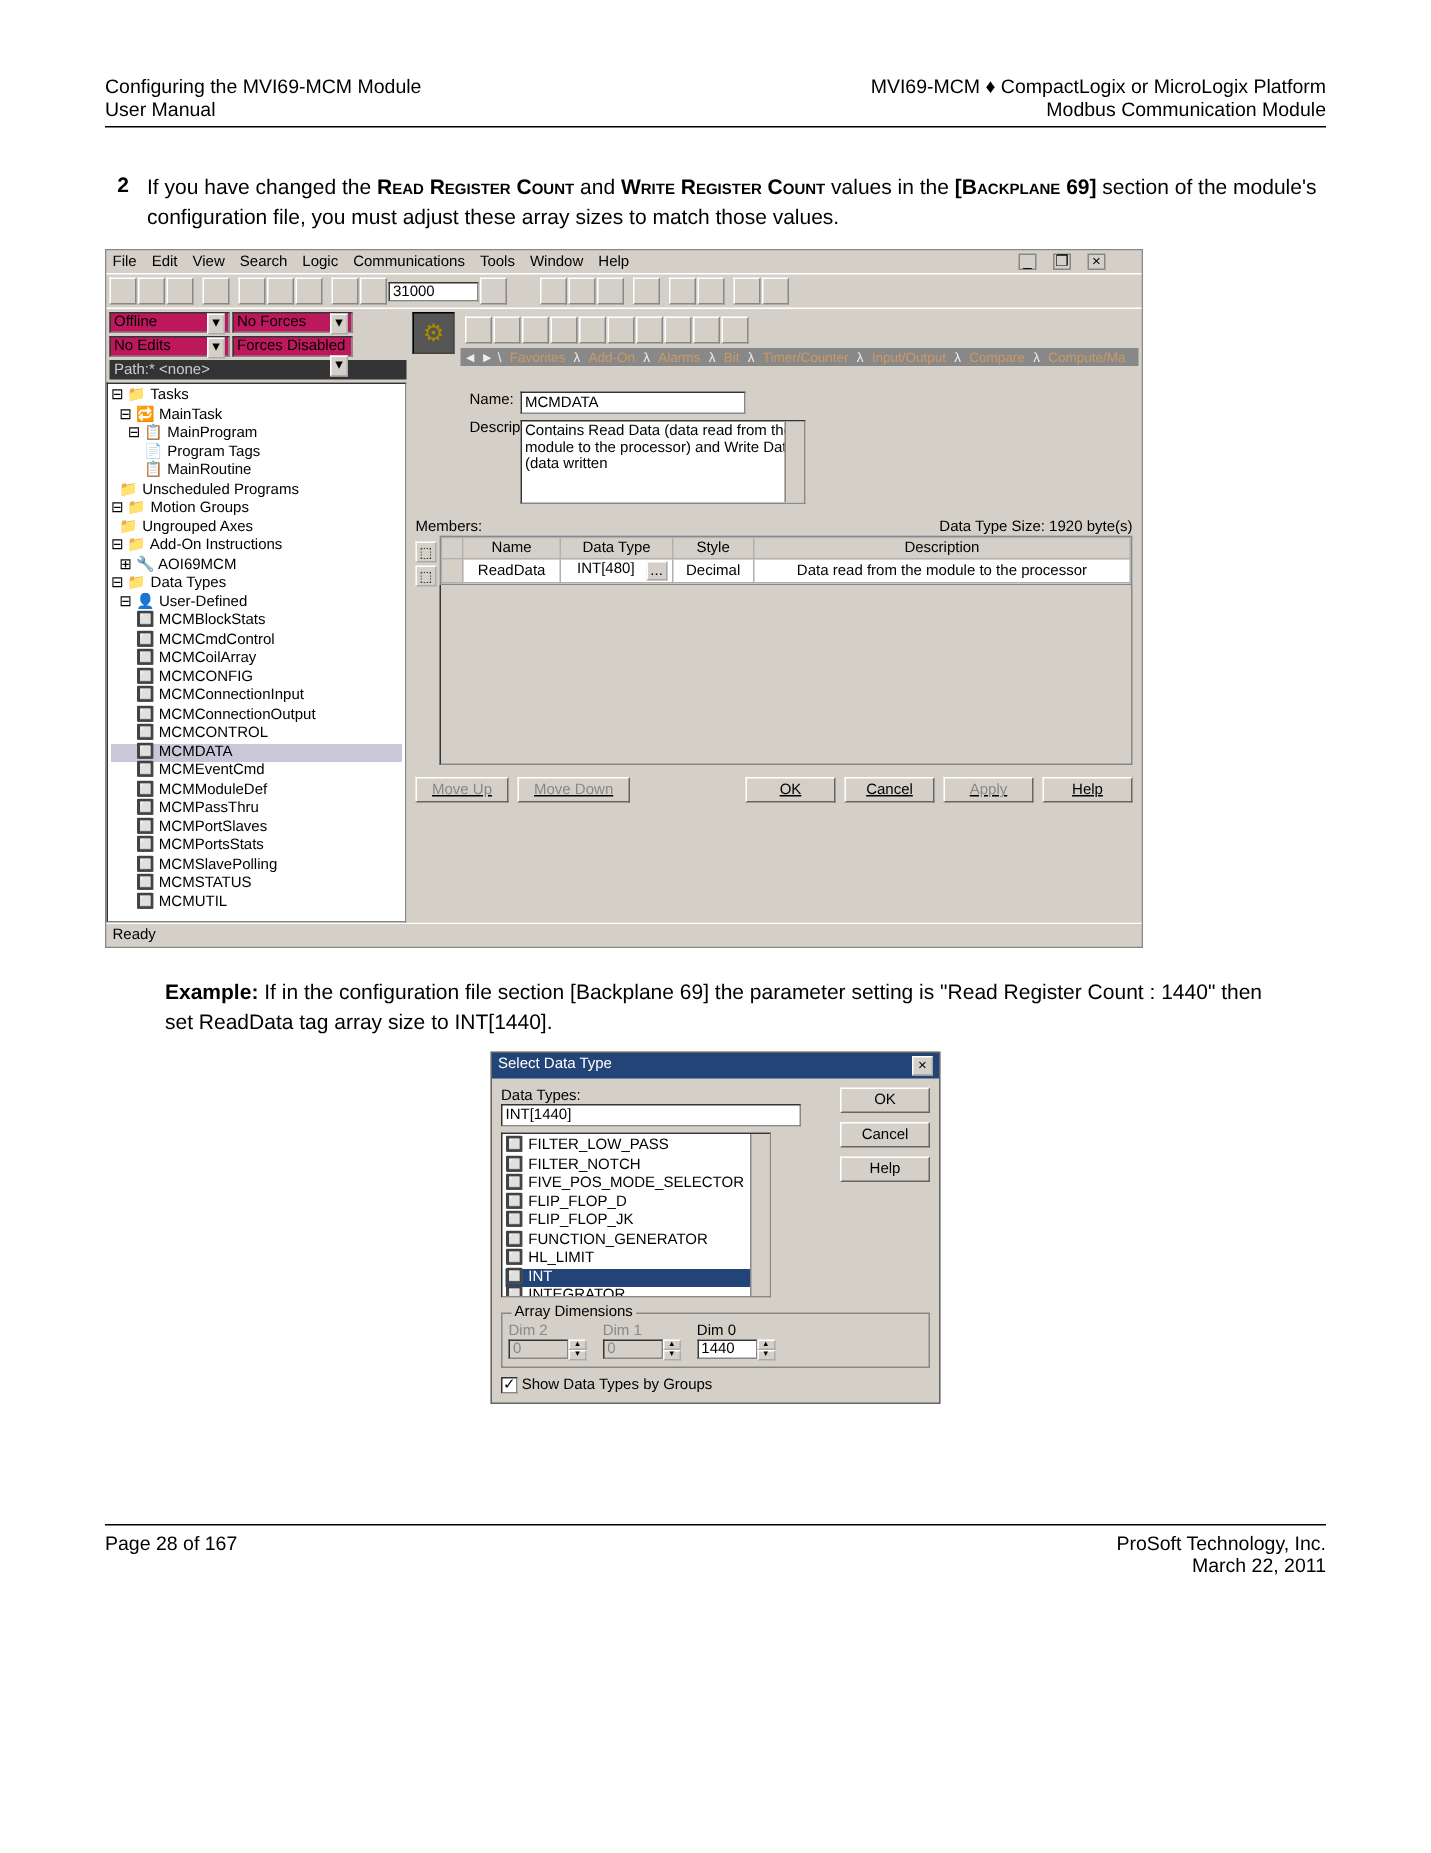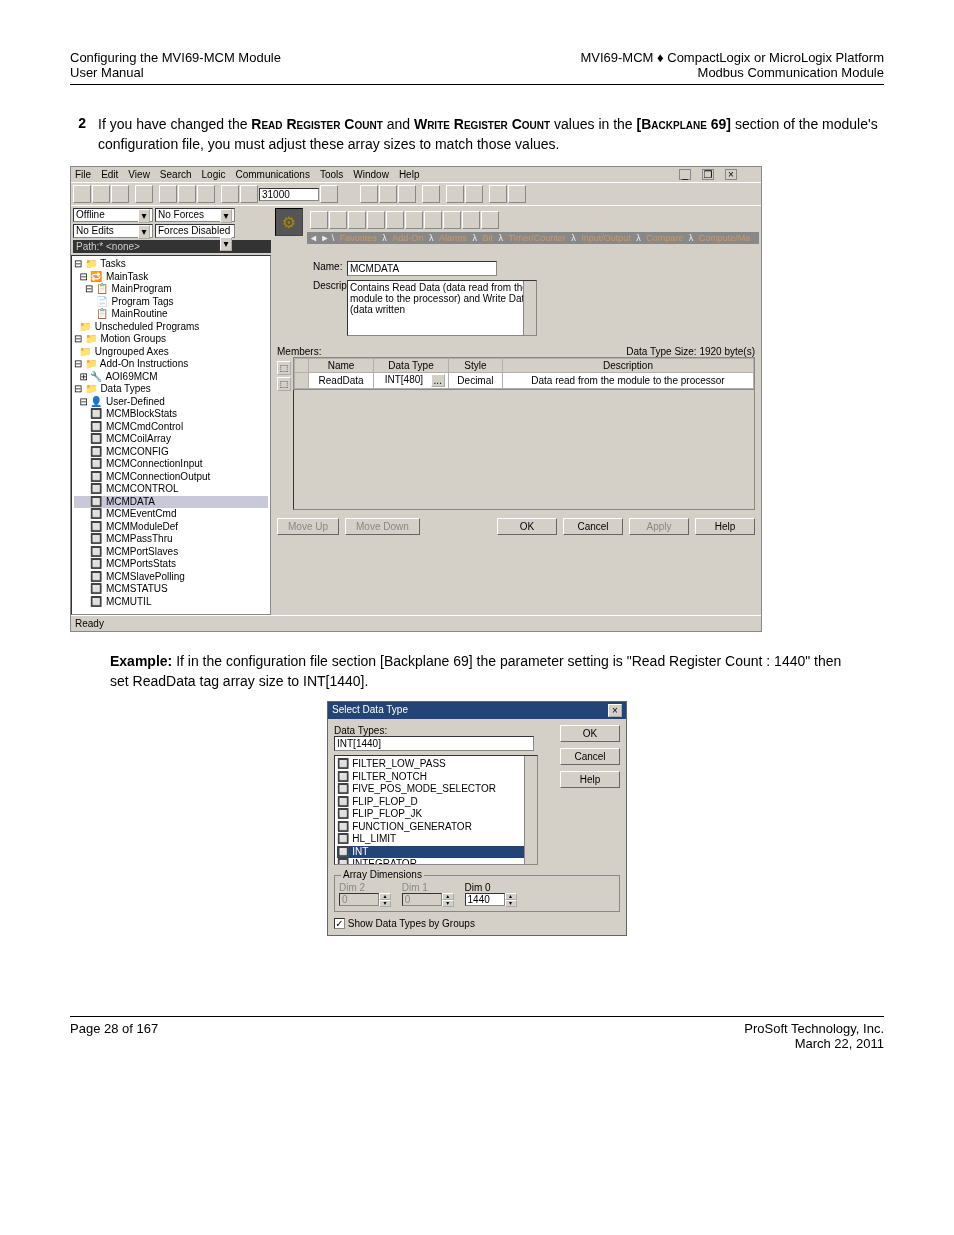--- a/index.html
+++ b/index.html
@@ -18,21 +18,21 @@
   .titlebar .ctrls span { display:inline-block; width:13px; height:12px; background:#d4d0c8; border:1px solid #888; margin-left:1px; text-align:center; line-height:10px; color:#000; }
   .menubar { background:#d4d0c8; padding:2px 4px; display:flex; font-size:10px; }
   .menubar span { margin-right:10px; }
   .menubar .doc-ctrls { margin-left:auto; }
   .menubar .doc-ctrls span { display:inline-block; width:12px; height:11px; background:#d4d0c8; border:1px solid #888; margin-left:1px; text-align:center; line-height:9px; }
   .toolbar-row { background:#d4d0c8; padding:2px; border-top:1px solid #fff; display:flex; align-items:center; gap:1px; }
   .tbtn { display:inline-block; width:18px; height:18px; background:#d4d0c8; border-top:1px solid #fff; border-left:1px solid #fff; border-right:1px solid #888; border-bottom:1px solid #888; }
   .path-input { background:#fff; border:1px inset #888; padding:0 2px; width:60px; font-size:10px; }
   
   .tool-section { display:flex; background:#d4d0c8; padding:2px; border-top:1px solid #fff; align-items:flex-start; gap:4px;}
-  .combo { display:inline-block; background:#ffffff; border:1px inset #888; padding:0 2px; font-size:10px; width:80px; height:14px; line-height:12px; }
+  .combo { display:inline-block; background:#be185d; border:1px inset #888; padding:0 2px; font-size:10px; width:80px; height:14px; line-height:12px; }
   .combo .arrow { float:right; background:#d4d0c8; border:1px outset #fff; width:12px; text-align:center; }
   .gearbox { width:28px; height:28px; background:#555; border:1px inset #444; display:flex; align-items:center; justify-content:center; color:#a80; font-size:16px;}
   .tabstrip { background:#888; color:#eee; font-size:9px; padding:1px 2px; }
   .tabstrip span { color:#c96; margin:0 3px; }
 
   .main-split { display:flex; height:360px; }
   .tree { width:200px; background:#fff; border:1px inset #888; overflow:auto; font-size:10px; line-height:1.25; padding:2px;}
   .tree .node { white-space:pre; }
   .tree .sel { background:#c8c8d8; }
   .detail { flex:1; background:#d4d0c8; padding:6px; position:relative; }
@@ -43,21 +43,21 @@
   .desc-area .sbar { position:absolute; right:0; top:0; bottom:0; width:13px; background:#d4d0c8; border-left:1px solid #888;}
   .members-label-row { display:flex; justify-content:space-between; font-size:10px; margin-top:10px; }
   .grid { border:1px solid #888; background:#fff; font-size:10px; }
   .grid table { border-collapse:collapse; width:100%;}
   .grid th,.grid td { border:1px solid #b0b0b0; padding:1px 3px; text-align:center; background:#fff;}
   .grid th { background:#d4d0c8; font-weight:normal;}
   .grid .rowhead { width:14px; background:#d4d0c8; }
   .grid-body-area { height:120px; background:#d4d0c8; border:1px inset #888; border-top:none; position:relative;}
   .side-btns { position:absolute; left:-16px; top:4px;}
   .side-btns div{ width:14px;height:14px;background:#d4d0c8;border:1px outset #fff;margin-bottom:2px;font-size:9px;text-align:center;line-height:12px;}
-  .dlg-btns { margin-top:8px; display:flex; gap:6px; }
+  .dlg-btns { margin-top:8px; display:flex; gap:6px;text-decoration:underline; }
   .btn { background:#d4d0c8; border-top:1px solid #fff; border-left:1px solid #fff; border-right:1px solid #666; border-bottom:1px solid #666; padding:2px 10px; font-size:10px; min-width:60px; text-align:center;}
   .btn.dis { color:#888; }
   .statusbar { background:#d4d0c8; border-top:1px solid #fff; padding:2px 4px; font-size:10px;}
 
   
   .dialog2 { width:300px; border:1px solid #666; background:#d4d0c8; margin:10px auto 40px auto; font-size:10px;}
   .dialog2 .title { background:#224477; color:#fff; padding:2px 4px; display:flex; justify-content:space-between;}
   .dialog2 .body { padding:6px; }
   .dialog2 .list { background:#fff; border:1px inset #888; height:110px; overflow:hidden; position:relative; margin-bottom:6px;}
   .dialog2 .list .items { padding:2px; line-height:1.25;}
@@ -272,21 +272,21 @@
     <span style="background:#d4d0c8;color:#000;border:1px outset #fff;width:14px;text-align:center;line-height:11px;">×</span>
   </div>
   <div class="body">
     <div class="right-btns">
       <span class="btn">OK</span>
       <span class="btn">Cancel</span>
       <span class="btn">Help</span>
     </div>
     <div>Data Types:</div>
     <div class="textbox" style="width:200px;margin-bottom:4px;">INT[1440]</div>
-    <div class="list" style="width:204px;">
+    <div class="list" style="width:180px;">
       <div class="items" id="dtlist">
           <div>🔲 FILTER_LOW_PASS</div>
           <div>🔲 FILTER_NOTCH</div>
           <div>🔲 FIVE_POS_MODE_SELECTOR</div>
           <div>🔲 FLIP_FLOP_D</div>
           <div>🔲 FLIP_FLOP_JK</div>
           <div>🔲 FUNCTION_GENERATOR</div>
           <div>🔲 HL_LIMIT</div>
           <div class="sel">🔲 INT</div>
           <div>🔲 INTEGRATOR</div>

